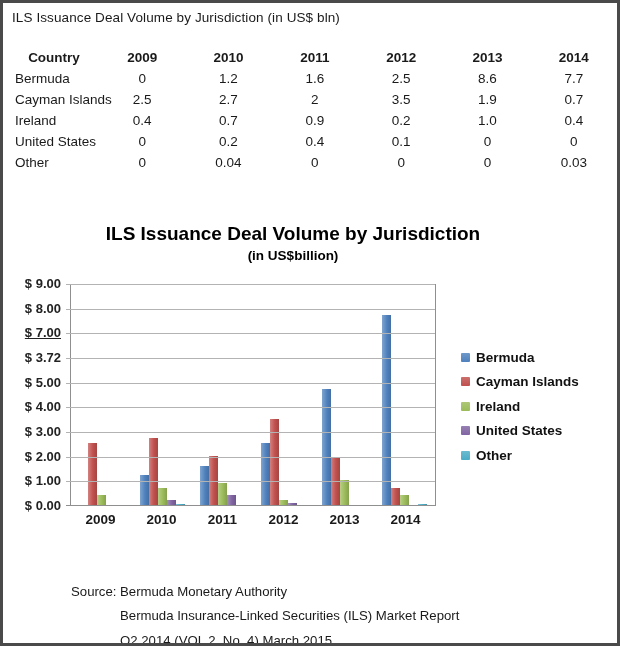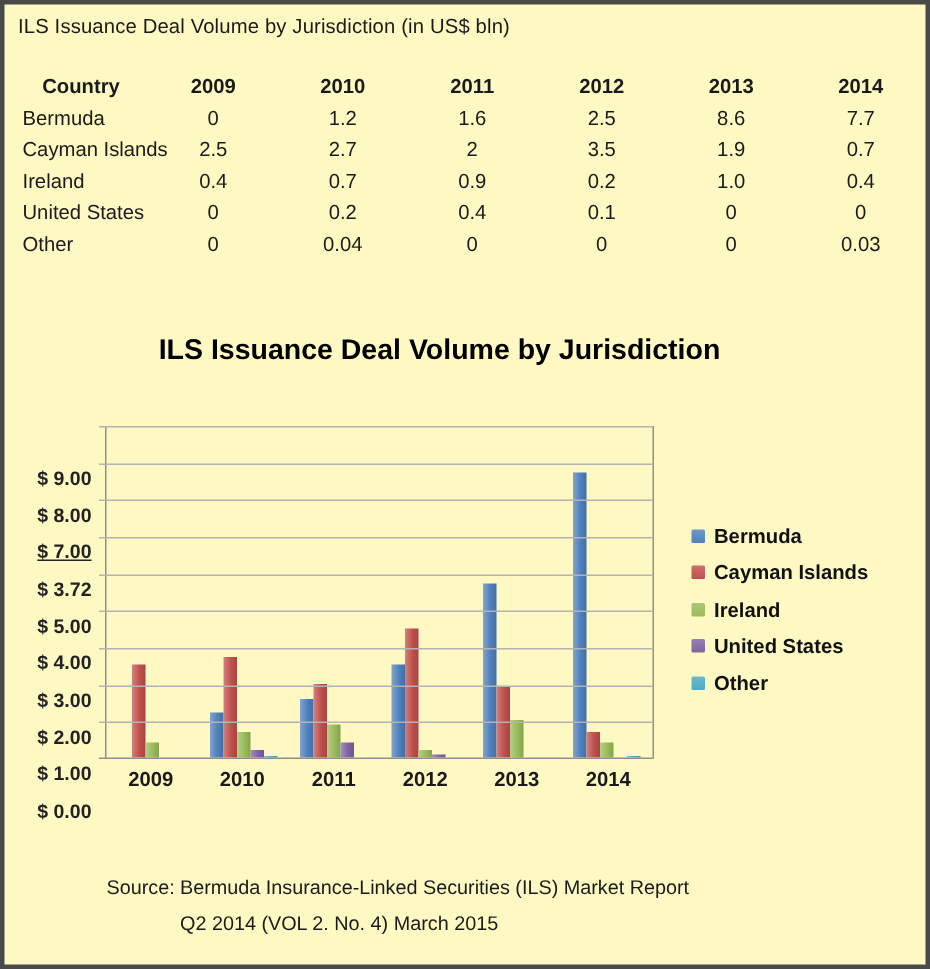--- a/index.html
+++ b/index.html
@@ -1,19 +1,19 @@
 <!DOCTYPE html>
 <html><head>
 <meta charset="utf-8">
 <style>
   html,body { margin:0; padding:0; background:#e9e9e9; }
   * { box-sizing:border-box; }
   .frame {
     position:relative; width:620px; height:646px; margin:0 auto;
-    background:#fef9c3; border:3px solid #4a4a4a; overflow:hidden;
+    background:#ffffff; border:3px solid #4a4a4a; overflow:hidden;
     font-family:"Liberation Sans", sans-serif; color:#1a1a1a;
   }
   
   .doc-title {
     position:absolute; top:7px; left:9px;
     font-size:13.5px; font-weight:500; letter-spacing:0.1px;
   }
   
   .tbl {
     position:absolute; top:44px; left:6px; width:608px;
@@ -22,21 +22,21 @@
   }
   .tbl th, .tbl td { padding:0; height:21px; font-weight:400; text-align:center; white-space:nowrap; }
   .tbl th { font-weight:700;margin-top:32px; }
   .tbl .c-country { width:90px; text-align:left; padding-left:6px; }
   .tbl th.c-country { text-align:center; padding-left:0; }
   
   .chart-head { position:absolute; top:218px; left:0; width:580px; text-align:center; }
   .chart-title { font-size:19px; font-weight:700; line-height:25px; color:#000; }
   .chart-subtitle { font-size:13.5px; font-weight:700; line-height:19px; color:#000; }
   
-  .y-labels { position:absolute; left:0; top:281px; width:60px; height:222px;margin-top:35px; }
+  .y-labels { position:absolute; left:0; top:281px; width:60px; height:222px; }
   .y-tick {
     position:absolute; right:2px; width:56px; text-align:right;
     font-size:13px; font-weight:600; color:#222;
   }
   .plot {
     position:absolute; left:67px; top:281px; width:366px; height:222px;
     border-left:1px solid #8f8f8f; border-right:1px solid #8f8f8f;
   }
   .gridline { position:absolute; left:-5px; right:0; height:1px; background:#b3b3b3; }
   .gridline.axis { background:#8f8f8f; }
@@ -124,20 +124,21 @@
           <td>0</td>
           <td>0</td>
           <td>0</td>
           <td>0.03</td>
         </tr>
       </tbody>
   </table>
 
   <div class="chart-head">
     <div class="chart-title">ILS Issuance Deal Volume by Jurisdiction</div>
+    <div class="chart-subtitle">(in US$billion)</div>
   </div>
 
   <div class="y-labels">
       <div class="y-tick" style="top: -8px;">$ 9.00</div>
       <div class="y-tick" style="top: 16.6667px;">$ 8.00</div>
       <div class="y-tick" style="top: 41.3333px; text-decoration: underline;">$ 7.00</div>
       <div class="y-tick" style="top: 66px;">$ 3.72</div>
       <div class="y-tick" style="top: 90.6667px;">$ 5.00</div>
       <div class="y-tick" style="top: 115.333px;">$ 4.00</div>
       <div class="y-tick" style="top: 140px;">$ 3.00</div>
@@ -231,18 +232,19 @@
       </div>
       <div class="legend-item">
         <span class="legend-swatch" style="background: linear-gradient(rgb(107, 187, 208), rgb(75, 172, 198));"></span>
         <span class="legend-label">Other</span>
       </div>
     </div>
 
   <div class="source">
     <div class="source-label">Source:</div>
     <div class="source-lines">
+        <div class="source-line">Bermuda Monetary Authority</div>
         <div class="source-line">Bermuda Insurance-Linked Securities (ILS) Market Report</div>
         <div class="source-line">Q2 2014 (VOL 2. No. 4) March 2015</div>
       </div>
   </div>
 
 </div>
 
 </body></html>

